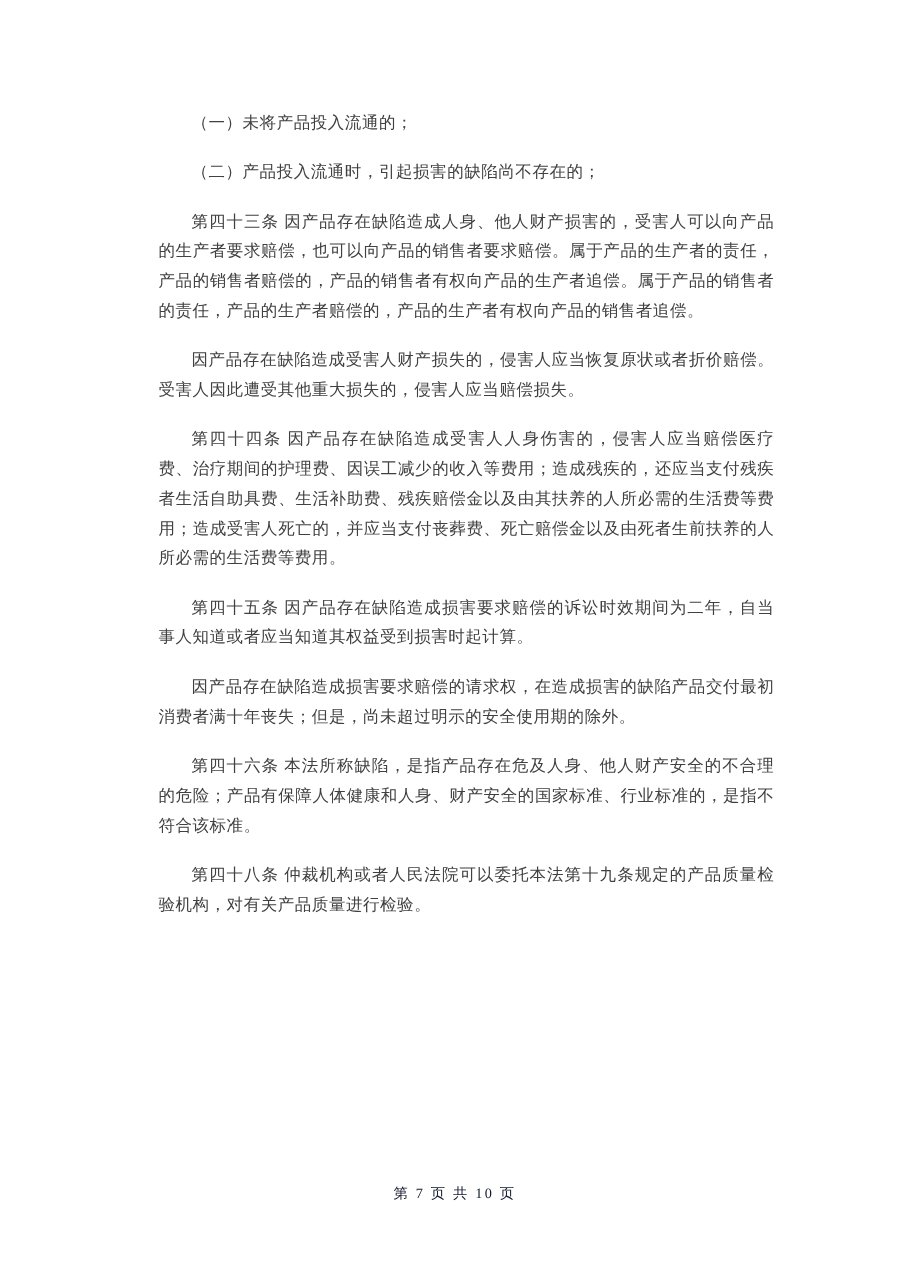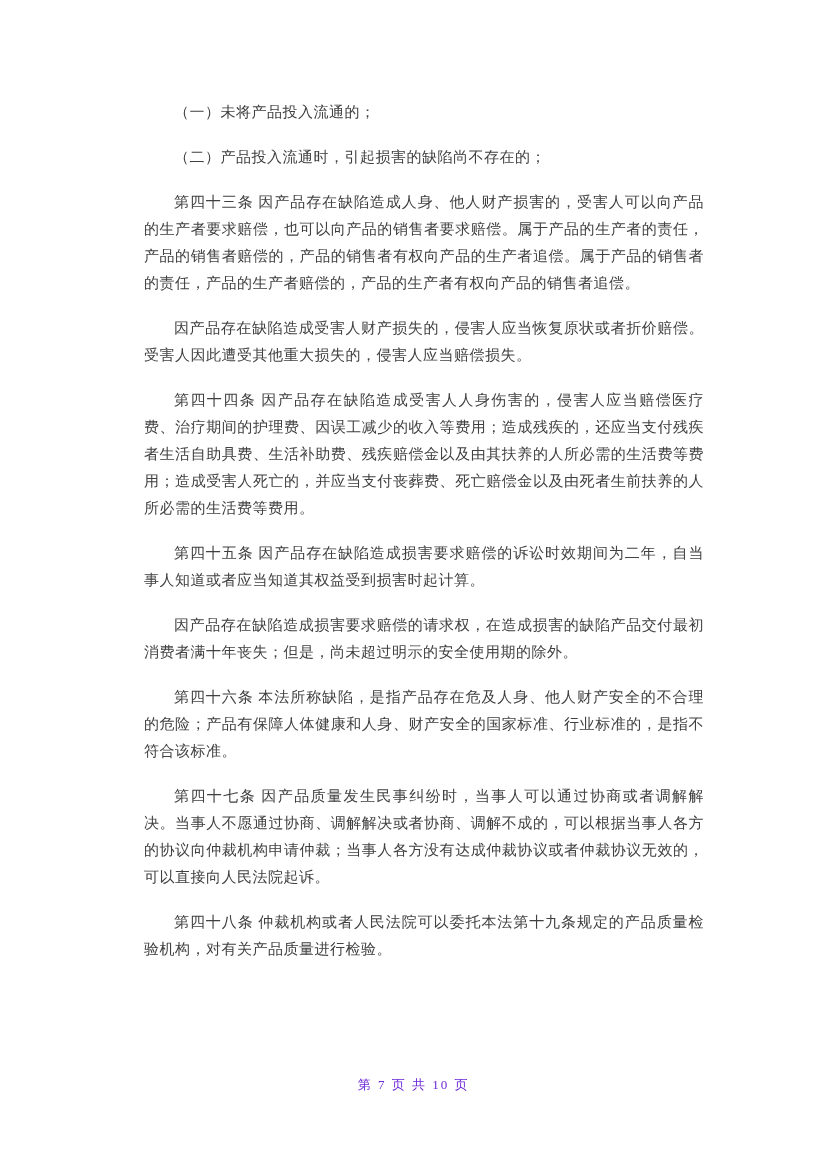--- a/index.html
+++ b/index.html
@@ -42,33 +42,32 @@
     letter-spacing: 1px;
   }
   .footer {
     position: absolute;
     left: 0;
     right: 0;
     top: 1076px;
     text-align: center;
     font-size: 13px;
     letter-spacing: 2px;
-    color: #6d28d9;
+    color: #0f172a;
   }
 </style>
 </head>
 <body>
 
 <div class="page">
   <div class="content">
     <p class="para">（一）未将产品投入流通的；</p>
     <p class="para">（二）产品投入流通时，引起损害的缺陷尚不存在的；</p>
     <p class="para">第四十三条 因产品存在缺陷造成人身、他人财产损害的，受害人可以向产品的生产者要求赔偿，也可以向产品的销售者要求赔偿。属于产品的生产者的责任，产品的销售者赔偿的，产品的销售者有权向产品的生产者追偿。属于产品的销售者的责任，产品的生产者赔偿的，产品的生产者有权向产品的销售者追偿。</p>
     <p class="para">因产品存在缺陷造成受害人财产损失的，侵害人应当恢复原状或者折价赔偿。受害人因此遭受其他重大损失的，侵害人应当赔偿损失。</p>
     <p class="para">第四十四条 因产品存在缺陷造成受害人人身伤害的，侵害人应当赔偿医疗费、治疗期间的护理费、因误工减少的收入等费用；造成残疾的，还应当支付残疾者生活自助具费、生活补助费、残疾赔偿金以及由其扶养的人所必需的生活费等费用；造成受害人死亡的，并应当支付丧葬费、死亡赔偿金以及由死者生前扶养的人所必需的生活费等费用。</p>
     <p class="para">第四十五条 因产品存在缺陷造成损害要求赔偿的诉讼时效期间为二年，自当事人知道或者应当知道其权益受到损害时起计算。</p>
     <p class="para">因产品存在缺陷造成损害要求赔偿的请求权，在造成损害的缺陷产品交付最初消费者满十年丧失；但是，尚未超过明示的安全使用期的除外。</p>
     <p class="para">第四十六条 本法所称缺陷，是指产品存在危及人身、他人财产安全的不合理的危险；产品有保障人体健康和人身、财产安全的国家标准、行业标准的，是指不符合该标准。</p>
-    <p class="para">第四十七条 因产品质量发生民事纠纷时，当事人可以通过协商或者调解解决。当事人不愿通过协商、调解解决或者协商、调解不成的，可以根据当事人各方的协议向仲裁机构申请仲裁；当事人各方没有达成仲裁协议或者仲裁协议无效的，可以直接向人民法院起诉。</p>
     <p class="para">第四十八条 仲裁机构或者人民法院可以委托本法第十九条规定的产品质量检验机构，对有关产品质量进行检验。</p>
   </div>
   <div class="footer">第 7 页 共 10 页</div>
 </div>
 
 </body></html>

